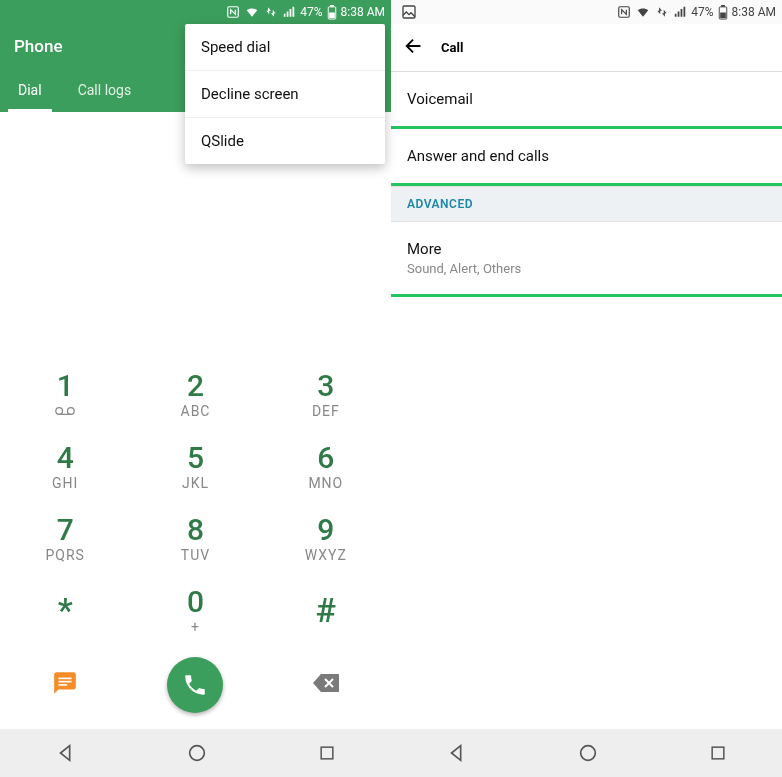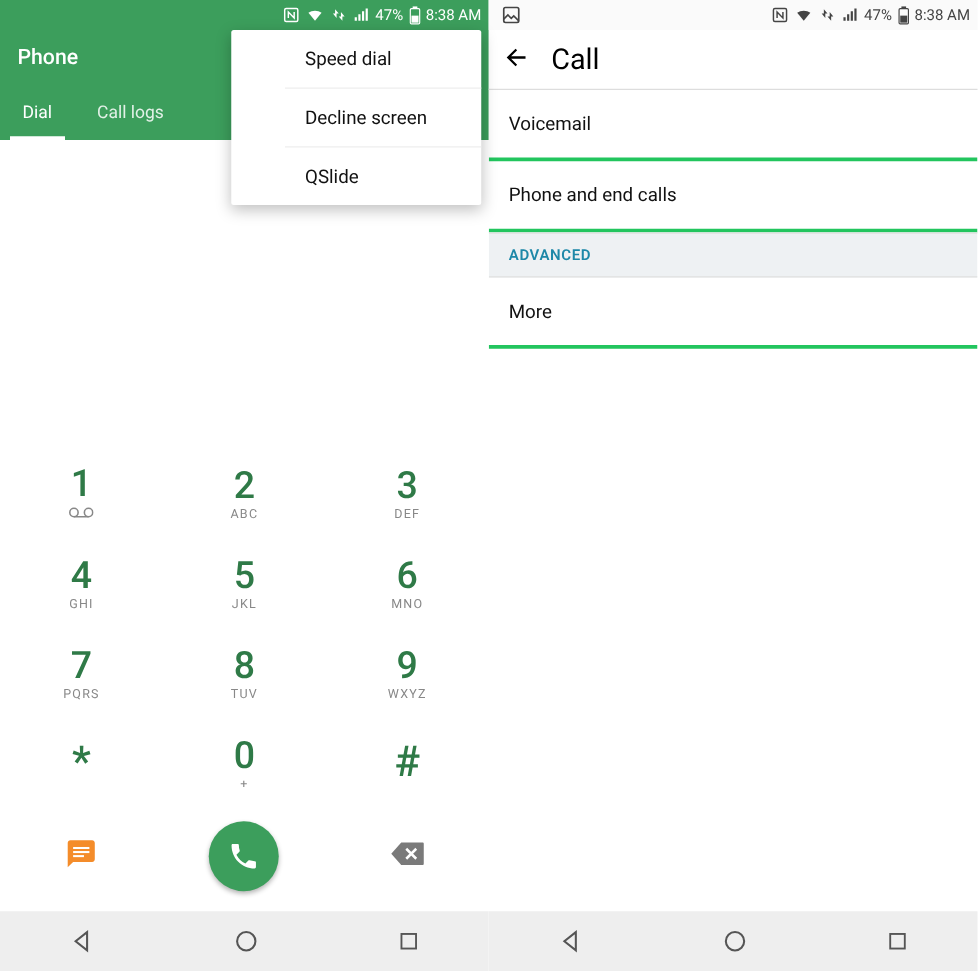--- a/index.html
+++ b/index.html
@@ -17,42 +17,42 @@
 
   
   .phone-header { background: #3c9e5c; color: #fff; height: 44px; display: flex; align-items: center; padding: 0 14px; font-size: 17px; font-weight: 500; }
   .tabs { background: #3c9e5c; display: flex; height: 44px; align-items: stretch; }
   .tab { flex: none; padding: 0 18px; display: flex; align-items: center; color: rgba(255,255,255,.85); font-size: 14px; position: relative; }
   .tab.active { color: #fff; }
   .tab.active::after { content:""; position:absolute; left:8px; right:8px; bottom:0; height:3px; background:#fff; }
 
   
   .menu { position: absolute; top: 24px; right: 6px; width: 200px; background: #fff; border-radius: 2px; box-shadow: 0 4px 12px rgba(0,0,0,.25); z-index: 10; }
-  .menu-item { padding: 14px 16px; font-size: 15px; color: #111; border-bottom: 1px solid #eee; margin-left: 43px; }
+  .menu-item { padding: 14px 16px; font-size: 15px; color: #111; border-bottom: 1px solid #eee; }
   .menu-item:last-child { border-bottom: none; }
 
   
   .dial-area { flex: 1; display: flex; flex-direction: column; justify-content: flex-end; }
   .dialpad { display: grid; grid-template-columns: repeat(3, 1fr); }
   .key { height: 72px; display: flex; flex-direction: column; align-items: center; justify-content: center; color: #2f7a47; }
   .key .digit { font-size: 30px; font-weight: 500; line-height: 1; }
   .key .digit.sym { font-size: 34px; }
-  .key .letters { font-size: 10px; color: #888; margin-top: 2px; letter-spacing: 1px; }
+  .key .letters { font-size: 14px; color: #888; margin-top: 2px; letter-spacing: 1px; }
   .bottom-row { display: grid; grid-template-columns: repeat(3, 1fr); height: 76px; align-items: center; justify-items: center; margin-bottom: 6px; }
   .call-btn { width: 56px; height: 56px; border-radius: 50%; background: #3c9e5c; display: flex; align-items: center; justify-content: center; box-shadow: 0 2px 4px rgba(0,0,0,.3); }
   .sms-icon { color: #f48c2a; }
   .backspace-icon { color: #7a7a7a; }
 
   
   .navbar { height: 48px; background: #eee; display: flex; align-items: center; justify-content: space-around; }
   .navbar .nav-key svg { display:block; }
 
   
   .right-header { height: 48px; display: flex; align-items: center; padding: 0 12px; gap: 16px; border-bottom: 1px solid #ddd; }
-  .right-header .title { font-size: 23px; font-weight: 400; }
+  .right-header .title { font-size: 13px; font-weight: 700; }
   .section-header { background: #eef1f3; color: #1e88a8; font-size: 12px; font-weight: 600; letter-spacing: .5px; padding: 10px 16px; border-top: 1px solid #e0e0e0; border-bottom: 1px solid #e0e0e0; }
   .setting-item { padding: 18px 16px; border-bottom: 3px solid #22c55e; font-size: 15px; color: #111; }
   .setting-item .sub { display:block; color:#888; font-size:13px; margin-top:3px; }
   .right-body { flex: 1; overflow-y: auto; } 
 
 </style>
 </head>
 <body>
 
 <div class="container">
@@ -248,25 +248,26 @@
       <span>
         <svg width="22" height="22" viewBox="0 0 24 24" fill="none" stroke="#000" stroke-width="2">
             <path d="M19 12H5m6-7l-7 7 7 7"></path>
           </svg>
       </span>
       <span class="title">Call</span>
     </div>
 
     <div class="right-body">
       <div class="setting-item">Voicemail</div>
-      <div class="setting-item">Phone and end calls</div>
+      <div class="setting-item">Answer and end calls</div>
 
       <div class="section-header">ADVANCED</div>
       <div class="setting-item">
         <span>More</span>
+        <span class="sub">Sound, Alert, Others</span>
       </div>
     </div>
 
     <div class="navbar">
       <span class="nav-key">
           <svg width="22" height="22" viewBox="0 0 24 24" fill="none" stroke="#555" stroke-width="1.8">
             <path d="M16 4l-10 8 10 8z" fill="none"></path>
           </svg>
         </span>
       <span class="nav-key">

